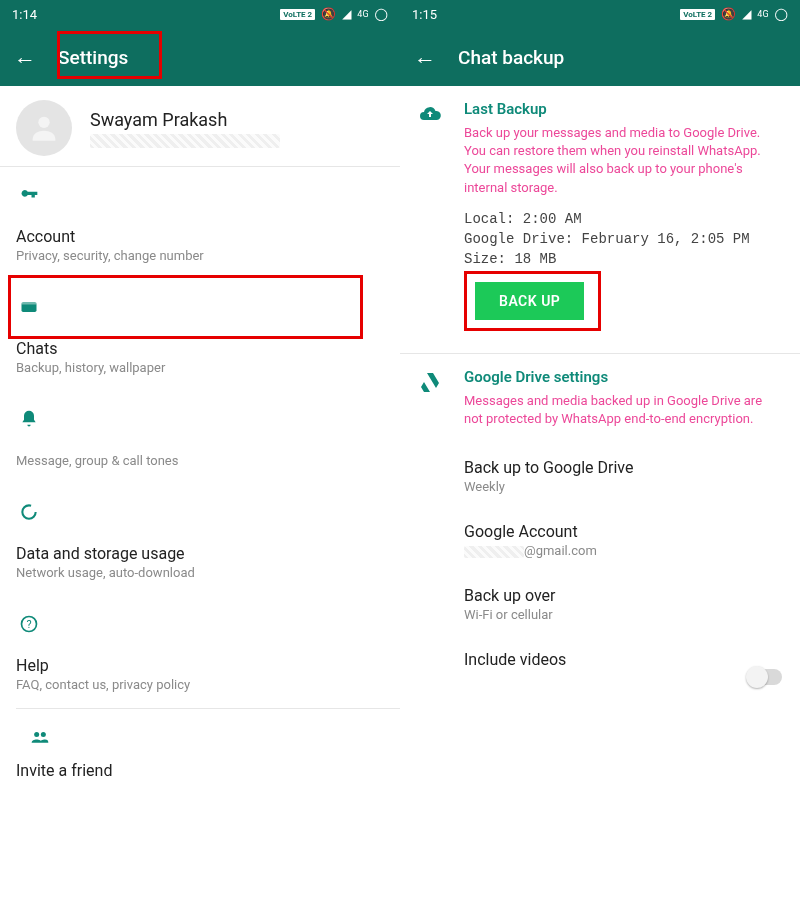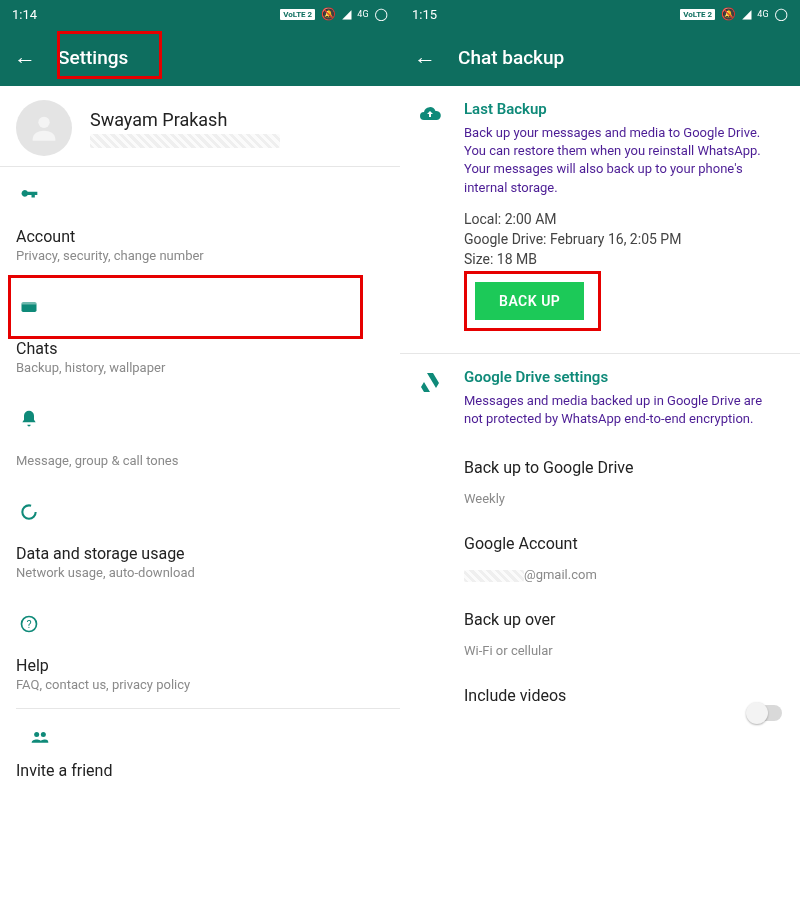--- a/index.html
+++ b/index.html
@@ -29,28 +29,28 @@
 .fb { text-align:center; letter-spacing:3px; font-size:18px; color:#333; margin-top:4px; font-weight:500; }
 
 .hl-settings { position:absolute; top:31px; left:57px; width:105px; height:48px; border:3px solid #e60000; pointer-events:none; }
 .hl-chats { position:absolute; top:275px; left:8px; width:355px; height:64px; border:3px solid #e60000; pointer-events:none; }
 
 .section { padding:14px 16px 16px 16px; display:flex; gap:20px; }
 .section .icon { width:28px; display:flex; justify-content:center; padding-top:2px; }
 .section .icon svg { width:24px; height:24px; fill:#0f8a79; }
 .section-body { flex:1; }
 .section-title { color:#0f8a79; font-weight:600; font-size:15px; margin-bottom:6px; }
-.section-desc { color:#4c1d95; font-size:13px; line-height:1.4; }
+.section-desc { color:#ec4899; font-size:13px; line-height:1.4; }
 .meta { margin-top:14px; font-size:14px; color:#444; }
-.meta div { margin-bottom:4px; }
+.meta div { margin-bottom:4px;font-family:Liberation Mono, monospace; }
 .backup-btn { background:#1cc958; color:#fff; border:none; padding:11px 24px; font-size:14px; font-weight:600; letter-spacing:0.5px; cursor:pointer; }
 .hl-backup { border:3px solid #e60000; padding:8px 14px 8px 8px; display:inline-block; }
 .subrow { padding:14px 0 14px 64px; }
 .subrow .t { font-size:16px; color:#222; }
-.subrow .s { font-size:13px; color:#8a8a8a; margin-top:14px; }
+.subrow .s { font-size:13px; color:#8a8a8a; margin-top:2px; }
 .blurred { display:inline-block; height:12px; width:60px; background:repeating-linear-gradient(45deg,#efefef,#efefef 3px,#fbfbfb 3px,#fbfbfb 6px); border-radius:2px; vertical-align:middle; }
 .toggle { position:absolute; right:18px; width:34px; height:16px; background:#d9d9d9; border-radius:10px; }
 .toggle::after { content:""; position:absolute; left:-2px; top:-3px; width:22px; height:22px; background:#f3f3f3; border-radius:50%; box-shadow:0 1px 2px rgba(0,0,0,0.3); }
 .subrow-row { position:relative; }
 .divider2 { height:1px; background:#e6e6e6; margin-top:6px; }
 </style>
 </head>
 <body>
 
 <div class="screen">

